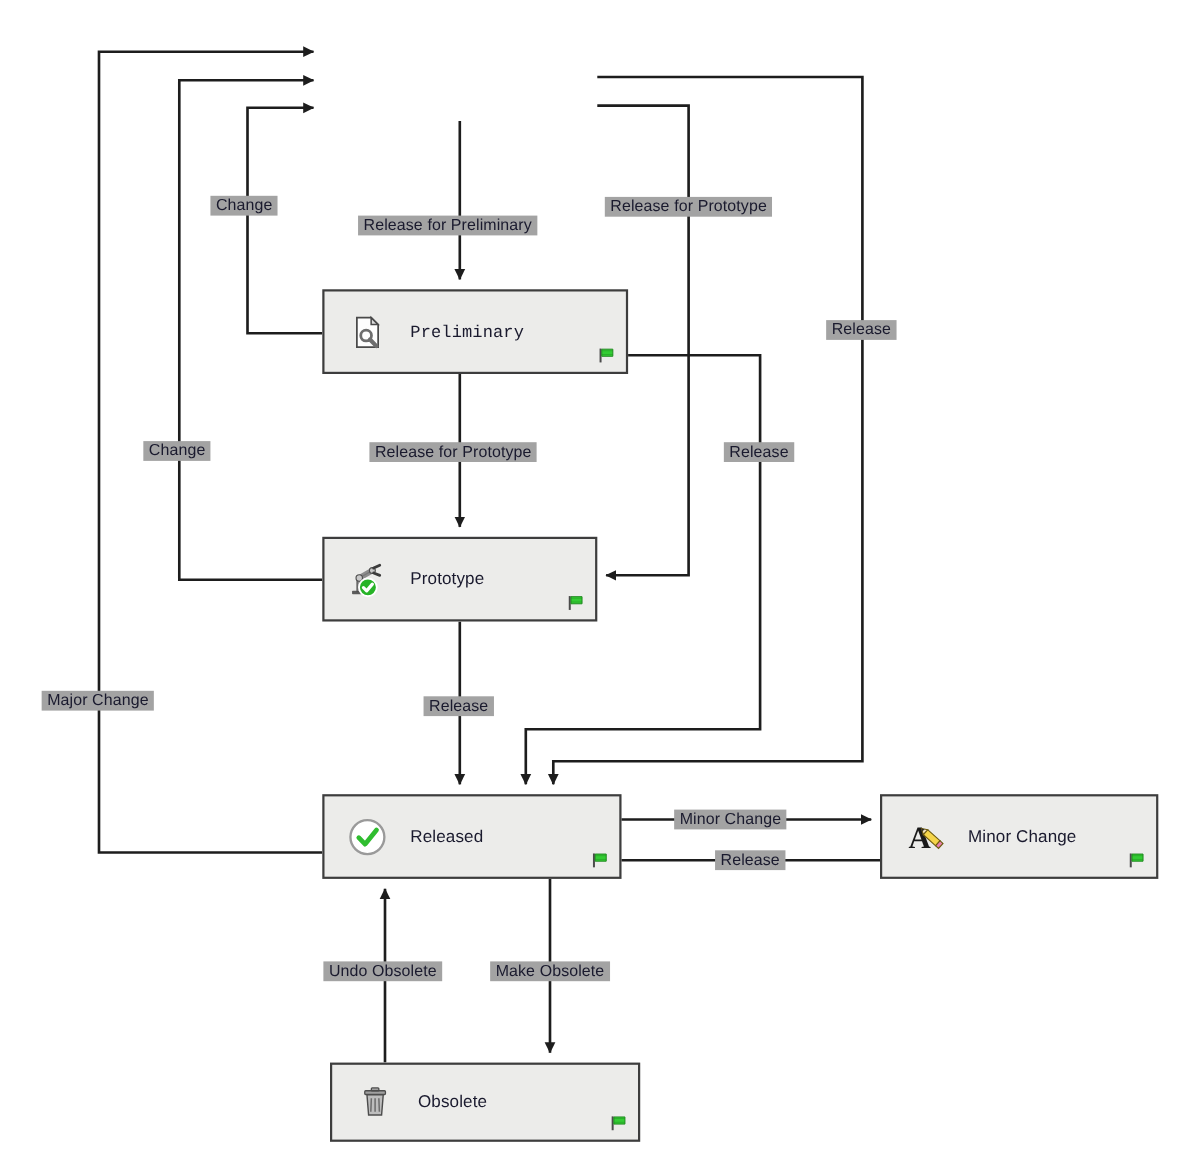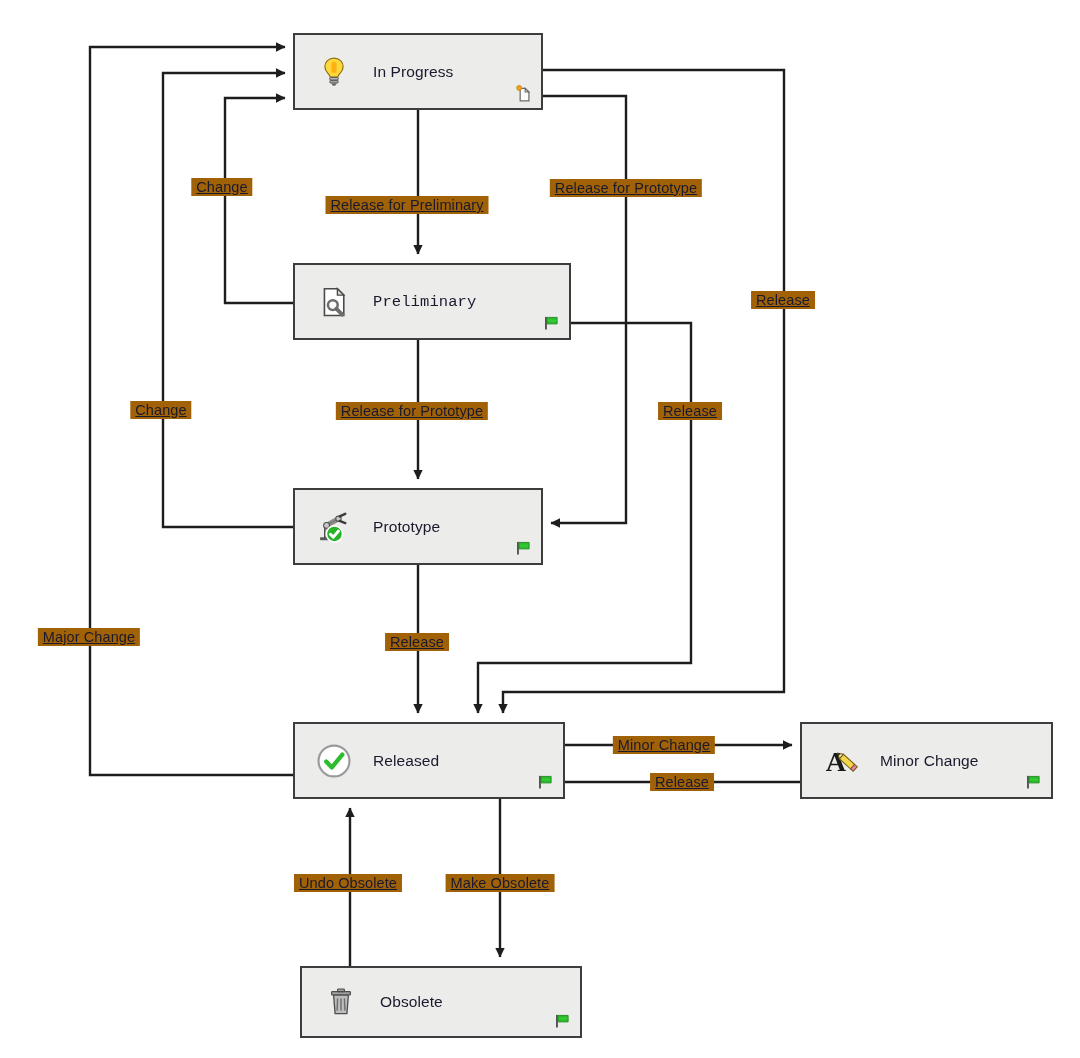--- a/index.html
+++ b/index.html
@@ -51,26 +51,25 @@
     position:absolute;
     right:8px;
     bottom:6px;
     width:20px;height:18px;
     display:flex;align-items:center;justify-content:center;
   }
   .edge-label{
     position:absolute;
     font-size:14.5px;
     color:#1a1a2e;
-    background:#a16207;
+    background:#a3a3a3;
     padding:1px 5px;
     white-space:nowrap;
     transform:translate(-50%,-50%);
     letter-spacing:0.1px;
-    text-decoration:underline;
   }
 </style>
 </head>
 <body>
 
 <div id="stage">
 
   <svg id="wires" viewBox="0 0 1080 1058" xmlns="http://www.w3.org/2000/svg">
     <defs>
       <marker id="ah" markerWidth="11" markerHeight="11" refX="9.4" refY="5.5" orient="auto" markerUnits="userSpaceOnUse">
@@ -100,39 +99,20 @@
       <path d="M543,745 L792,745" marker-end="url(#ah)"></path>
 
       <path d="M800,782 L551,782" marker-end="url(#ah)"></path>
 
       <path d="M500,799 L500,957" marker-end="url(#ah)"></path>
 
       <path d="M350,966 L350,808" marker-end="url(#ah)"></path>
     </g>
   </svg>
 
-  <div class="node" style="left:293px;top:33px;width:250px;height:77px;">
-    <span class="ico">
-      <svg viewBox="0 0 32 32" width="34" height="34">
-        <path d="M16 3c-5 0-8.6 3.6-8.6 8 0 3.2 1.8 5 3.2 6.6.9 1 1.5 1.9 1.7 3.1h7.4c.2-1.2.8-2.1 1.7-3.1C22.8 16 24.6 14.2 24.6 11 24.6 6.6 21 3 16 3z" fill="#ffd83b" stroke="#8a6d13" stroke-width="1.1"></path>
-        <path d="M13.6 8.6c0-1.2 1-2.2 2.4-2.2s2.4 1 2.4 2.2v8.2h-4.8z" fill="#ffa90a" opacity="0.85"></path>
-        <rect x="12.1" y="21.1" width="7.8" height="2.5" rx="0.6" fill="#b7b7b7" stroke="#555" stroke-width="0.9"></rect>
-        <rect x="12.1" y="23.9" width="7.8" height="2.4" rx="0.6" fill="#a8a8a8" stroke="#555" stroke-width="0.9"></rect>
-        <path d="M13.6 26.6h4.8c-.3 1.6-1.2 2.5-2.4 2.5s-2.1-.9-2.4-2.5z" fill="#6d6d6d"></path>
-      </svg>
-    </span>
-    <span class="nlabel">In Progress</span>
-    <span class="corner">
-      <svg viewBox="0 0 20 20" width="19" height="19">
-        <path d="M6.5 4.5h5.2l4 4v9.2H6.5z" fill="#fdfdfd" stroke="#6a6a6a" stroke-width="1.3"></path>
-        <path d="M11.7 4.5v4h4z" fill="#d6d6d6" stroke="#6a6a6a" stroke-width="1.1"></path>
-        <circle cx="5.4" cy="4.2" r="2.6" fill="#f3a316" stroke="#c47c06" stroke-width="0.8"></circle>
-      </svg>
-    </span>
-  </div>
 
   <div class="node" style="left:293px;top:263px;width:278px;height:77px;font-family:Liberation Mono, monospace;">
     <span class="ico">
       <svg viewBox="0 0 32 32" width="34" height="34">
         <path d="M7 3.5h12.2l6 6v19.2H7z" fill="#fefefe" stroke="#4a4a4a" stroke-width="1.5"></path>
         <path d="M19.2 3.5v6h6z" fill="#dcdcdc" stroke="#4a4a4a" stroke-width="1.3"></path>
         <g transform="translate(9.5,13.5)">
           <circle cx="5.4" cy="5.4" r="4.6" fill="none" stroke="#6e6e6e" stroke-width="2.4"></circle>
           <path d="M8.7 8.7 L14.2 14.4" stroke="#6e6e6e" stroke-width="3.6" stroke-linecap="round"></path>
         </g>

